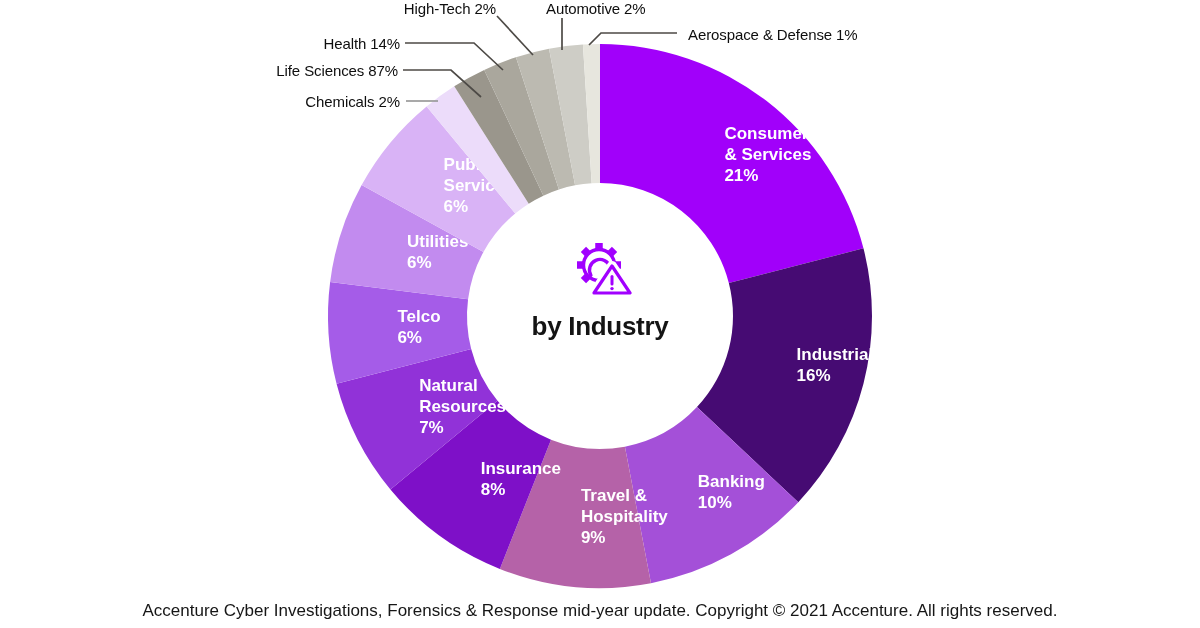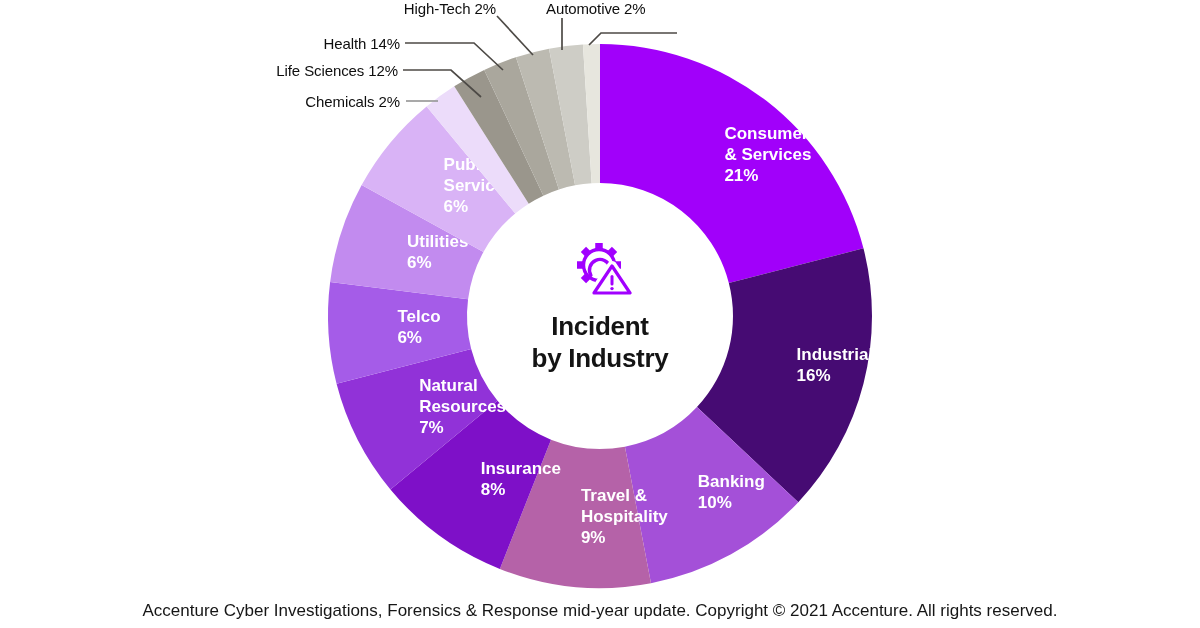--- a/index.html
+++ b/index.html
@@ -59,22 +59,23 @@
       <polyline points="406,101 438,101" fill="none" stroke="#9a9a9a" stroke-width="1.7"></polyline>
       <polyline points="403,70 451,70 481,97" fill="none" stroke="#4d4a46" stroke-width="1.7"></polyline>
       <polyline points="405,43 474,43 503,70" fill="none" stroke="#4d4a46" stroke-width="1.7"></polyline>
       <polyline points="497,16 533,55" fill="none" stroke="#4d4a46" stroke-width="1.7"></polyline>
       <polyline points="562,18 562,50" fill="none" stroke="#4d4a46" stroke-width="1.7"></polyline>
       <polyline points="677,33 601,33 589,45" fill="none" stroke="#4d4a46" stroke-width="1.7"></polyline>
     </svg>
 
   <div class="callout" style="top:0px;right:704px">High-Tech 2%</div>
   <div class="callout" style="top:0px;left:546px">Automotive 2%</div>
+  <div class="callout" style="top:26px;left:688px">Aerospace &amp; Defense 1%</div>
   <div class="callout" style="top:35px;right:800px">Health 14%</div>
-  <div class="callout" style="top:62px;right:802px">Life Sciences 12%</div>
+  <div class="callout" style="top:62px;right:802px">Life Sciences 87%</div>
   <div class="callout" style="top:93px;right:800px">Chemicals 2%</div>
 
   <div class="center-icon-wrap">
     <svg viewBox="0 0 66 62" width="66" height="62">
       <g transform="translate(33,30)" fill="none" stroke="#a100ff">
         <line x1="0" y1="-13" x2="0" y2="-22" stroke-width="7.5"></line>
         <line x1="0" y1="-13" x2="0" y2="-22" stroke-width="7.5" transform="rotate(45)"></line>
         <line x1="0" y1="-13" x2="0" y2="-22" stroke-width="7.5" transform="rotate(90)"></line>
         <line x1="0" y1="-13" x2="0" y2="-22" stroke-width="7.5" transform="rotate(135)"></line>
         <line x1="0" y1="-13" x2="0" y2="-22" stroke-width="7.5" transform="rotate(180)"></line>
@@ -85,19 +86,18 @@
         <path d="M -8.1 10.25 A 10.5 10.5 0 1 1 2.8 15.3" stroke-width="3.4" stroke-linecap="round"></path>
         <path d="M 13 1 L 31 28 L -5 28 Z" fill="#ffffff" stroke="#ffffff" stroke-width="10" stroke-linejoin="round"></path>
         <path d="M 13 1 L 31 28 L -5 28 Z" fill="#ffffff" stroke="#a100ff" stroke-width="3.2" stroke-linejoin="round"></path>
         <line x1="13" y1="11.5" x2="13" y2="19" stroke-width="3" stroke-linecap="round"></line>
         <circle cx="13" cy="23.6" r="1.7" fill="#a100ff" stroke="none"></circle>
       </g>
     </svg>
   </div>
 
   <div class="center-title">
-    <div class="ct-line">Incident</div>
     <div class="ct-line">by Industry</div>
   </div>
 
   <div class="footer">Accenture Cyber Investigations, Forensics &amp; Response mid-year update. Copyright © 2021 Accenture. All rights reserved.</div>
 
 </div>
 
 </body></html>

